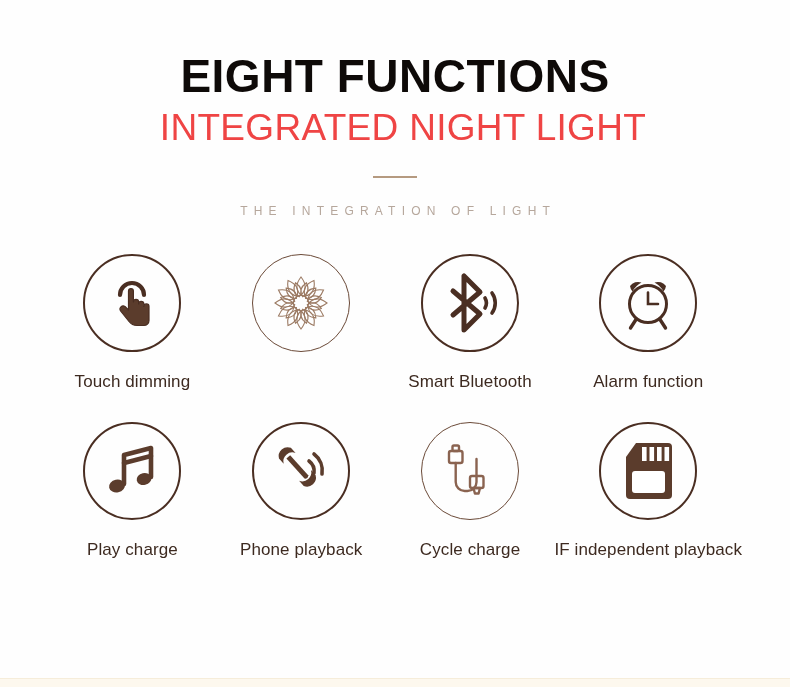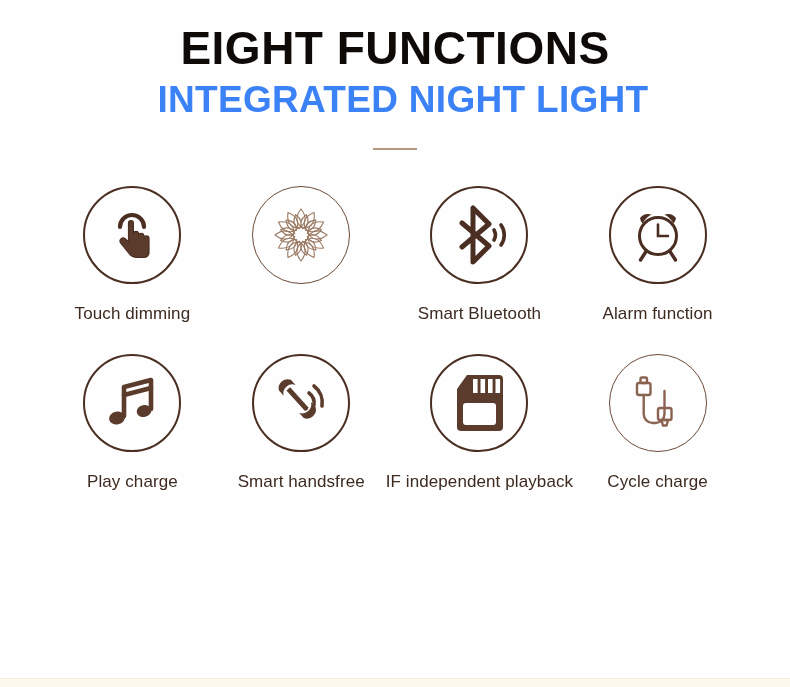--- a/index.html
+++ b/index.html
@@ -16,37 +16,37 @@
   }
   .page {
     width: 790px;
     height: 687px;
     position: relative;
     background: #fefefe;
   }
 
   
   .header {
-    padding-top: 24px;
+    padding-top: 52px;
     text-align: center;
   }
   .title-main {
     font-size: 46px;
     font-weight: bold;
     letter-spacing: 0.5px;
     color: #0e0a08;
     line-height: 1.05;
     margin: 0;
     font-family: "Liberation Sans", sans-serif;
   }
   .title-sub {
     font-size: 37px;
-    font-weight: 700;
+    font-weight: 400;
     letter-spacing: 0.3px;
-    color: #3b82f6;
+    color: #ef4444;
     line-height: 1.18;
     margin: 6px 0 0 16px;
     font-family: "Liberation Sans", sans-serif;
   }
   .divider-wrap {
     display: flex;
     justify-content: center;
     margin-top: 26px;
   }
   .divider {
@@ -118,20 +118,21 @@
 <div class="page">
 
   <div class="header">
     <h1 class="title-main">EIGHT FUNCTIONS</h1>
     <h2 class="title-sub">INTEGRATED NIGHT LIGHT</h2>
 
     <div class="divider-wrap">
       <div class="divider"></div>
     </div>
 
+    <div class="tagline">THE INTEGRATION OF LIGHT</div>
   </div>
 
   <div class="grid">
 
     <div class="cell">
       <div class="circle">
         <span>
           <svg width="52" height="56" viewBox="0 0 52 56">
             <path d="M14 20 A12 12 0 0 1 38 20" fill="none" stroke="#4a2e22" stroke-width="4.2" stroke-linecap="round"></path>
             <path d="M22.5 16 L22.5 35 L19 31.5 A3.2 3.2 0 0 0 14.6 36 L23 46.5
@@ -284,54 +285,54 @@
             <g transform="rotate(-42 30 30)">
               <path d="M22 6 A9 9 0 0 1 38 6 L38 13 A9 9 0 0 0 22 13 Z" fill="#5b3c2c"></path>
               <path d="M27.5 11 L27.5 38 A3 3 0 0 0 32.5 38 L32.5 11 Z" fill="#5b3c2c"></path>
               <path d="M22 36 A9 9 0 0 0 38 36 L38 43 A9 9 0 0 1 22 43 Z" fill="#5b3c2c"></path>
             </g>
             <path d="M38 20 A13 13 0 0 1 43 32" fill="none" stroke="#5b3c2c" stroke-width="3.6" stroke-linecap="round"></path>
             <path d="M43 13 A21 21 0 0 1 51 33" fill="none" stroke="#5b3c2c" stroke-width="3.6" stroke-linecap="round"></path>
           </svg>
         </span>
       </div>
-      <div class="cell-label">Smart handsfree</div>
-    </div>
-
-    <div class="cell">
-      <div class="circle">
-        <span>
-          <svg width="52" height="60" viewBox="0 0 52 60">
-            <path d="M14 2 L46 2 A4 4 0 0 1 50 6 L50 54 A4 4 0 0 1 46 58 L8 58
-                     A4 4 0 0 1 4 54 L4 16 Z" fill="#5b3c2c"></path>
-            <rect x="20" y="6" width="4.6" height="14" fill="#ffffff"></rect>
-            <rect x="27.5" y="6" width="4.6" height="14" fill="#ffffff"></rect>
-            <rect x="35" y="6" width="4.6" height="14" fill="#ffffff"></rect>
-            <rect x="42.5" y="6" width="4.6" height="14" fill="#ffffff"></rect>
-            <rect x="10" y="30" width="33" height="22" rx="3" fill="#ffffff"></rect>
-          </svg>
-        </span>
-      </div>
-      <div class="cell-label">IF independent playback</div>
+      <div class="cell-label">Phone playback</div>
     </div>
 
     <div class="cell">
       <div class="circle thin">
         <span>
           <svg width="56" height="58" viewBox="0 0 56 58">
             <g stroke="#8a6350" stroke-width="2.4" fill="none" stroke-linejoin="round" stroke-linecap="round">
               <rect x="10.5" y="3.5" width="6.5" height="5.5" rx="1.4"></rect>
               <rect x="7" y="9" width="13.5" height="12" rx="2"></rect>
               <path d="M13.7 21 L13.7 40 A9 9 0 0 0 22.7 49 L25.5 49
                        A9 9 0 0 0 34.5 40 L34.5 17"></path>
               <rect x="28" y="34" width="13.5" height="12" rx="2"></rect>
               <path d="M31.5 46 L38 46 L36.6 51.5 L32.9 51.5 Z"></path>
             </g>
           </svg>
         </span>
       </div>
       <div class="cell-label">Cycle charge</div>
     </div>
 
+    <div class="cell">
+      <div class="circle">
+        <span>
+          <svg width="52" height="60" viewBox="0 0 52 60">
+            <path d="M14 2 L46 2 A4 4 0 0 1 50 6 L50 54 A4 4 0 0 1 46 58 L8 58
+                     A4 4 0 0 1 4 54 L4 16 Z" fill="#5b3c2c"></path>
+            <rect x="20" y="6" width="4.6" height="14" fill="#ffffff"></rect>
+            <rect x="27.5" y="6" width="4.6" height="14" fill="#ffffff"></rect>
+            <rect x="35" y="6" width="4.6" height="14" fill="#ffffff"></rect>
+            <rect x="42.5" y="6" width="4.6" height="14" fill="#ffffff"></rect>
+            <rect x="10" y="30" width="33" height="22" rx="3" fill="#ffffff"></rect>
+          </svg>
+        </span>
+      </div>
+      <div class="cell-label">IF independent playback</div>
+    </div>
+
   </div>
 
   <div class="bottom-band"></div>
 </div>
 
 </body></html>

